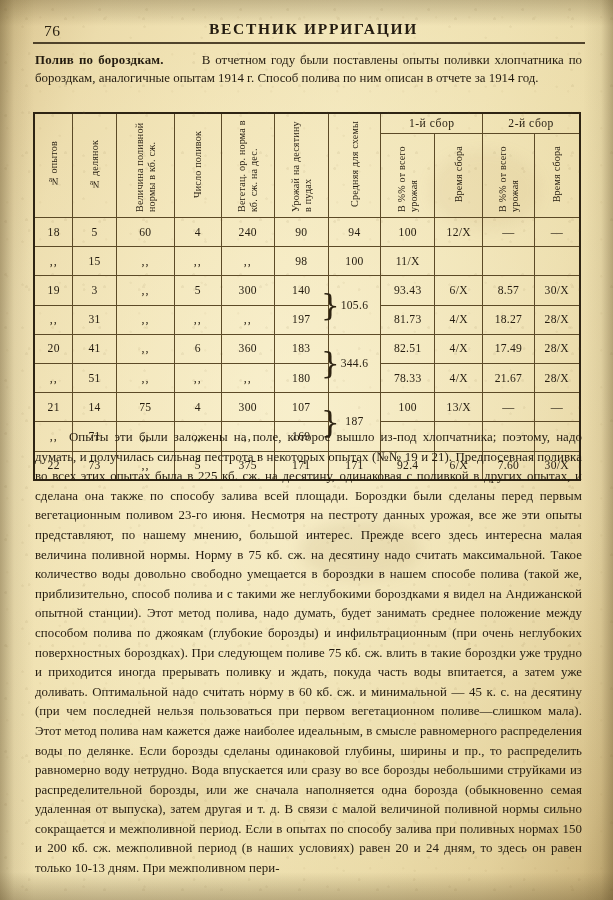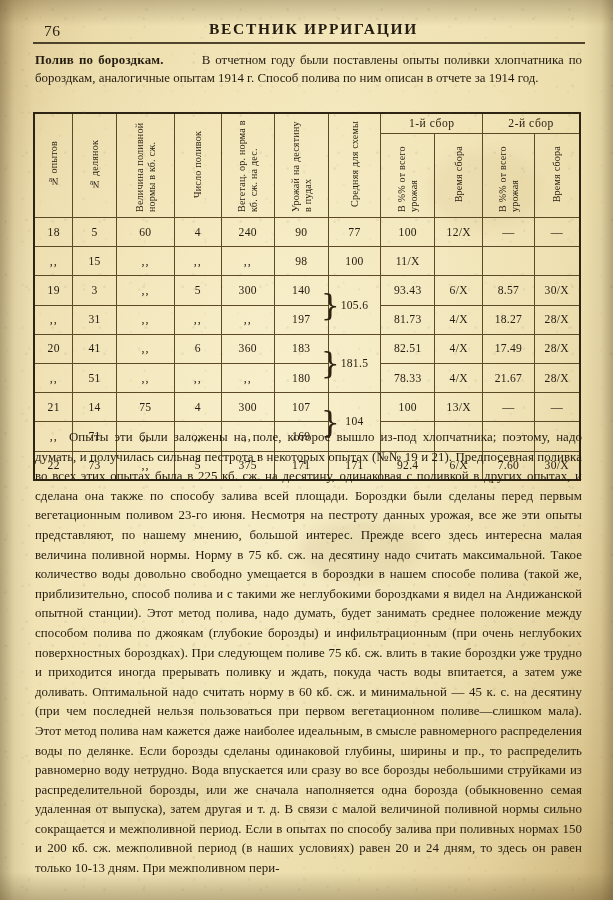--- a/index.html
+++ b/index.html
@@ -271,21 +271,21 @@
         </tr>
       </thead>
       <tbody id="tbody">
           <tr>
             <td>18</td>
             <td>5</td>
             <td>60</td>
             <td>4</td>
             <td>240</td>
             <td>90</td>
-            <td class="mid-cell"><span class="mid-val">77</span></td>
+            <td class="mid-cell"><span class="mid-val">94</span></td>
             <td>100</td>
             <td>12/X</td>
             <td class="dash">—</td>
             <td class="dash">—</td>
           </tr>
           <tr>
             <td class="ditto">,,</td>
             <td>15</td>
             <td class="ditto">,,</td>
             <td class="ditto">,,</td>
@@ -321,21 +321,21 @@
             <td>18.27</td>
             <td>28/X</td>
           </tr>
           <tr>
             <td>20</td>
             <td>41</td>
             <td class="ditto">,,</td>
             <td>6</td>
             <td>360</td>
             <td>183</td>
-            <td class="mid-cell" rowspan="2"><span class="brace">}</span><span class="mid-val">181.5</span></td>
+            <td class="mid-cell" rowspan="2"><span class="brace">}</span><span class="mid-val">344.6</span></td>
             <td>82.51</td>
             <td>4/X</td>
             <td>17.49</td>
             <td>28/X</td>
           </tr>
           <tr>
             <td class="ditto">,,</td>
             <td>51</td>
             <td class="ditto">,,</td>
             <td class="ditto">,,</td>
@@ -346,21 +346,21 @@
             <td>21.67</td>
             <td>28/X</td>
           </tr>
           <tr>
             <td>21</td>
             <td>14</td>
             <td>75</td>
             <td>4</td>
             <td>300</td>
             <td>107</td>
-            <td class="mid-cell" rowspan="2"><span class="brace">}</span><span class="mid-val">104</span></td>
+            <td class="mid-cell" rowspan="2"><span class="brace">}</span><span class="mid-val">187</span></td>
             <td>100</td>
             <td>13/X</td>
             <td class="dash">—</td>
             <td class="dash">—</td>
           </tr>
           <tr>
             <td class="ditto">,,</td>
             <td>71</td>
             <td class="ditto">,,</td>
             <td class="ditto">,,</td>

